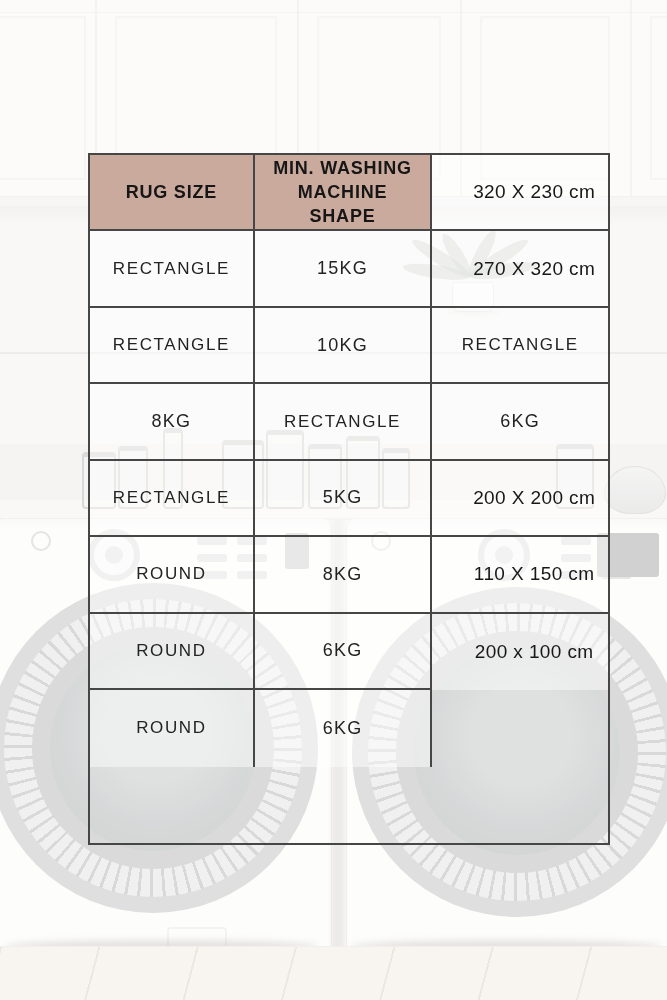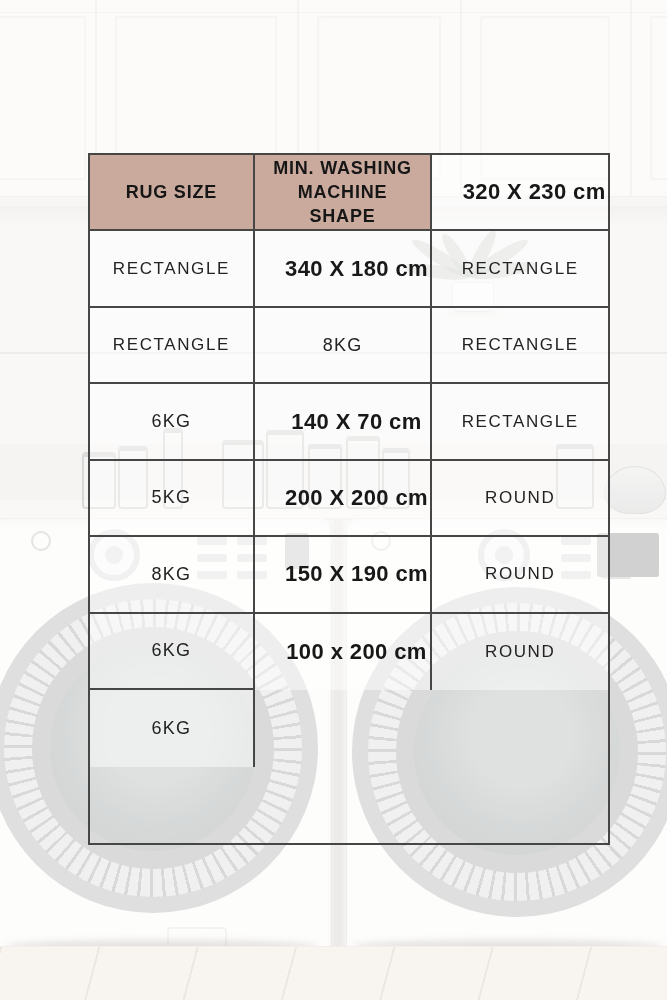--- a/index.html
+++ b/index.html
@@ -70,21 +70,21 @@
   .c{
     border-right:2px solid #464646;border-bottom:2px solid #464646;
     background:rgba(255,255,255,0.46);
     display:flex;align-items:center;justify-content:center;text-align:center;
     color:#232323;
   }
   .c:nth-child(3n){border-right:none;}
   .c.lr{border-bottom:none;}
   .hdr{background:#cbaa9e;font-weight:700;font-size:18px;line-height:1.35;
        letter-spacing:0.8px;color:#161616;padding:0 14px;}
-  .size{font-weight:700;font-size:22px;letter-spacing:0.4px;color:#181818;padding-left:28px;}
+  .size{font-weight:400;font-size:19px;letter-spacing:0.4px;color:#181818;padding-left:28px;}
   .shape{font-size:17px;letter-spacing:1.6px;}
   .cap{font-size:18px;letter-spacing:1.2px;}
 </style>
 </head>
 <body>
 
 <div class="scene">
 
   <div class="bg">
     <div class="cabinets">
@@ -177,40 +177,41 @@
     <div class="floor"></div>
     <div class="white-wash"></div>
   </div>
 
   <div class="rug-table">
     <div class="c hdr">RUG SIZE</div>
     <div class="c hdr">MIN. WASHING MACHINE SHAPE</div>
 
     <div class="c size">320 X 230 cm</div>
     <div class="c shape">RECTANGLE</div>
-
-    <div class="c size">340 X 180 cm</div>
-    <div class="c shape">RECTANGLE</div>
+    <div class="c cap">15KG</div>
+
+    <div class="c size">270 X 320 cm</div>
+    <div class="c shape">RECTANGLE</div>
+    <div class="c cap">10KG</div>
 
     <div class="c shape">RECTANGLE</div>
     <div class="c cap">8KG</div>
 
     <div class="c shape">RECTANGLE</div>
     <div class="c cap">6KG</div>
 
-    <div class="c size">140 X 70 cm</div>
     <div class="c shape">RECTANGLE</div>
     <div class="c cap">5KG</div>
 
     <div class="c size">200 X 200 cm</div>
     <div class="c shape">ROUND</div>
     <div class="c cap">8KG</div>
 
-    <div class="c size">150 X 190 cm</div>
+    <div class="c size">110 X 150 cm</div>
     <div class="c shape">ROUND</div>
     <div class="c cap">6KG</div>
 
-    <div class="c size lr">100 x 200 cm</div>
+    <div class="c size lr">200 x 100 cm</div>
     <div class="c shape lr">ROUND</div>
     <div class="c cap lr">6KG</div>
   </div>
 
 </div>
 
 </body></html>

